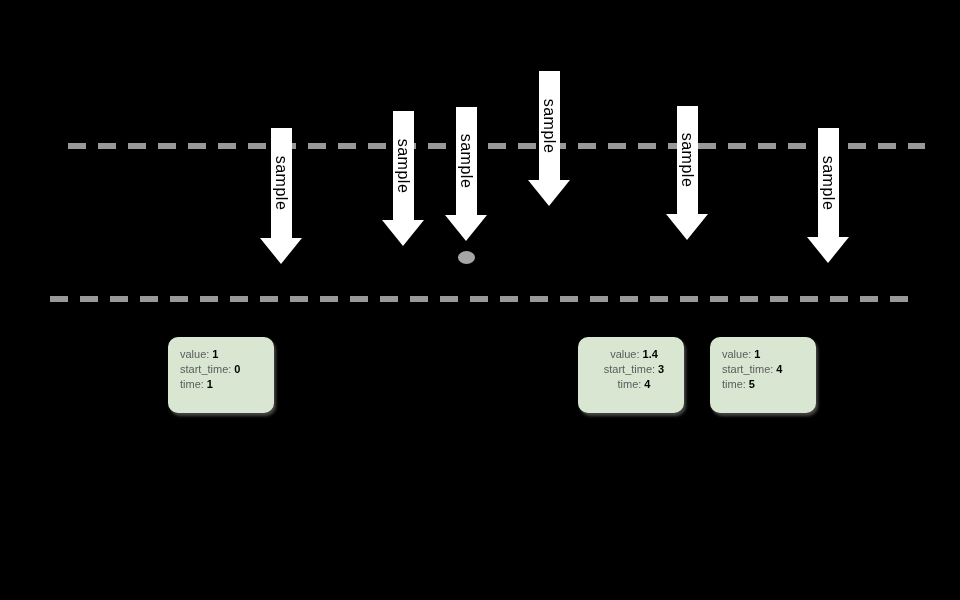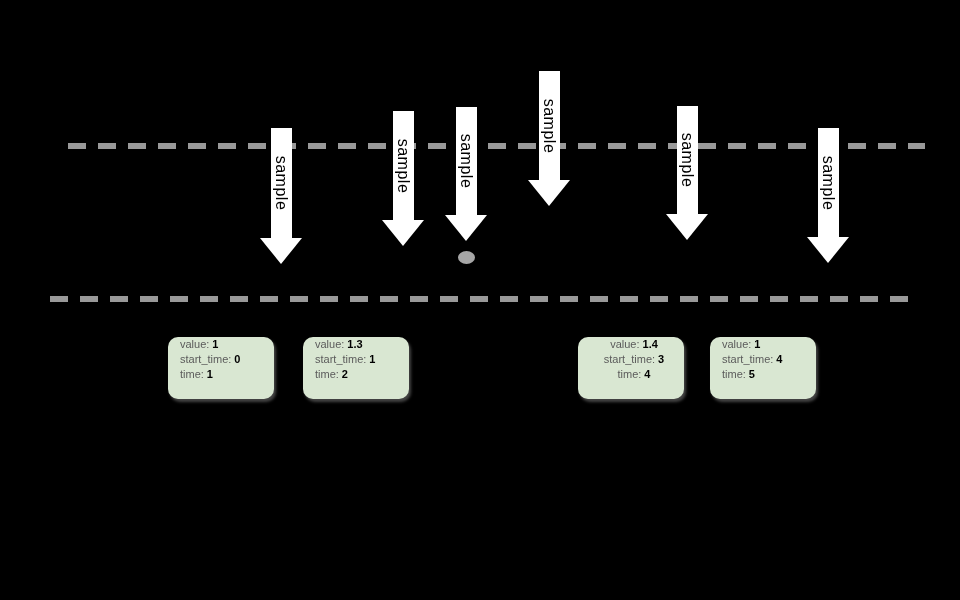--- a/index.html
+++ b/index.html
@@ -75,23 +75,23 @@
     border-radius: 50%;
     background: #a6a6a6;
     z-index: 1;
   }
 
   
   .card {
     position: absolute;
     top: 337px;
     width: 106px;
-    height: 62px;
+    height: 76px;
     box-sizing: border-box;
-    padding: 0 6px 0 12px;
+    padding: 10px 6px 0 12px;
     background: #d9e7d2;
     border-radius: 10px;
     box-shadow: 2px 3px 3px rgba(150, 150, 150, 0.45);
     font-size: 11px;
     line-height: 15px;
     z-index: 2;
   }
   .card.c1 { left: 168px; }
   .card.c2 { left: 303px; }
   .card.c3 { left: 443px; }
@@ -151,25 +151,20 @@
   </div>
 
   <div class="dot"></div>
 
   <div class="card c1">
     <div class="line"><span class="lbl">value:</span><span class="val">1</span></div>
     <div class="line"><span class="lbl">start_time:</span><span class="val">0</span></div>
     <div class="line"><span class="lbl">time:</span><span class="val">1</span></div>
   </div>
 
-  <div class="card c2">
-    <div class="line"><span class="lbl">value:</span><span class="val">1.3</span></div>
-    <div class="line"><span class="lbl">start_time:</span><span class="val">1</span></div>
-    <div class="line"><span class="lbl">time:</span><span class="val">2</span></div>
-  </div>
 
 
   <div class="card c4">
     <div class="line"><span class="lbl">value:</span><span class="val">1.4</span></div>
     <div class="line"><span class="lbl">start_time:</span><span class="val">3</span></div>
     <div class="line"><span class="lbl">time:</span><span class="val">4</span></div>
   </div>
 
   <div class="card c5">
     <div class="line"><span class="lbl">value:</span><span class="val">1</span></div>

